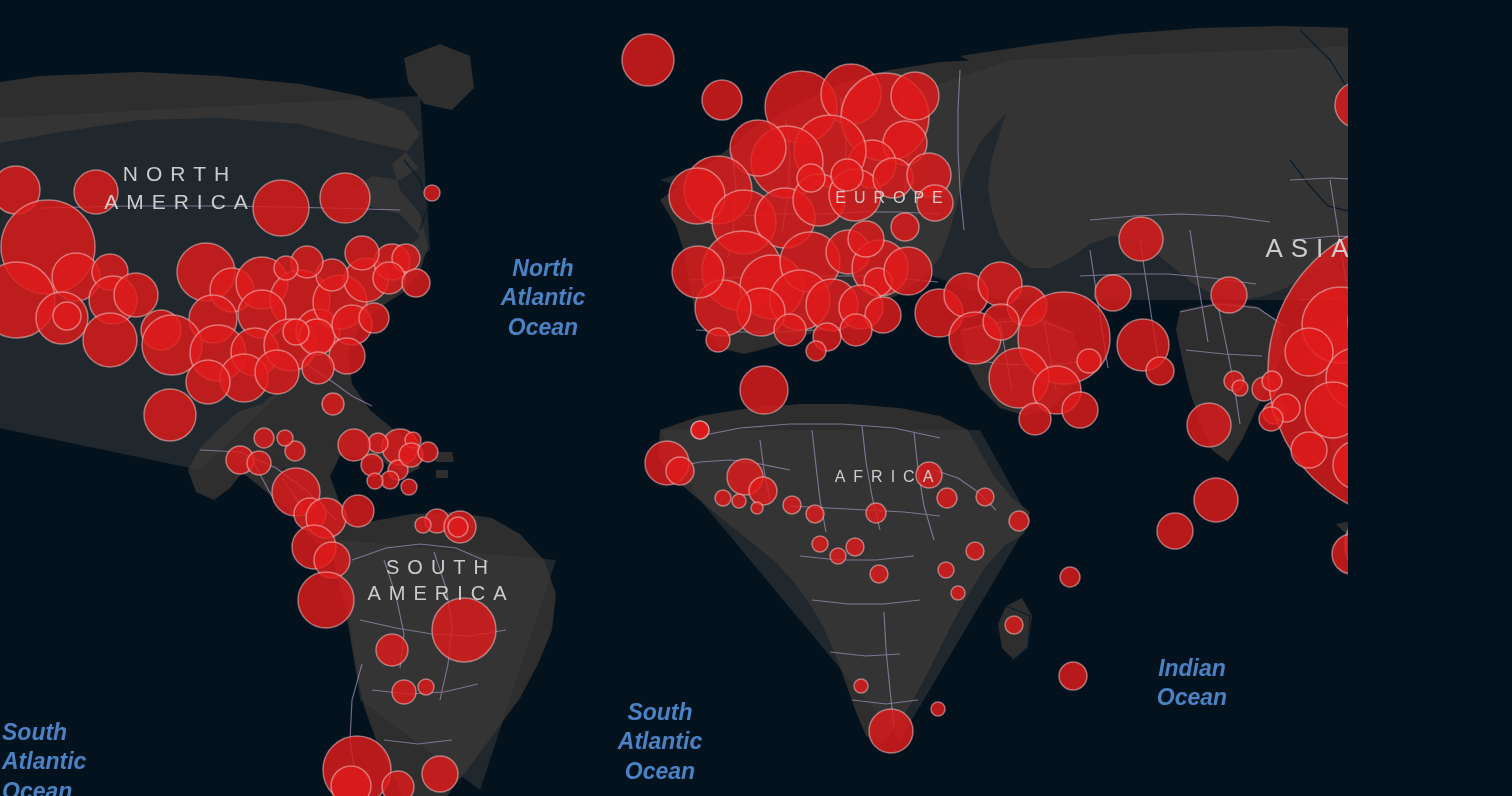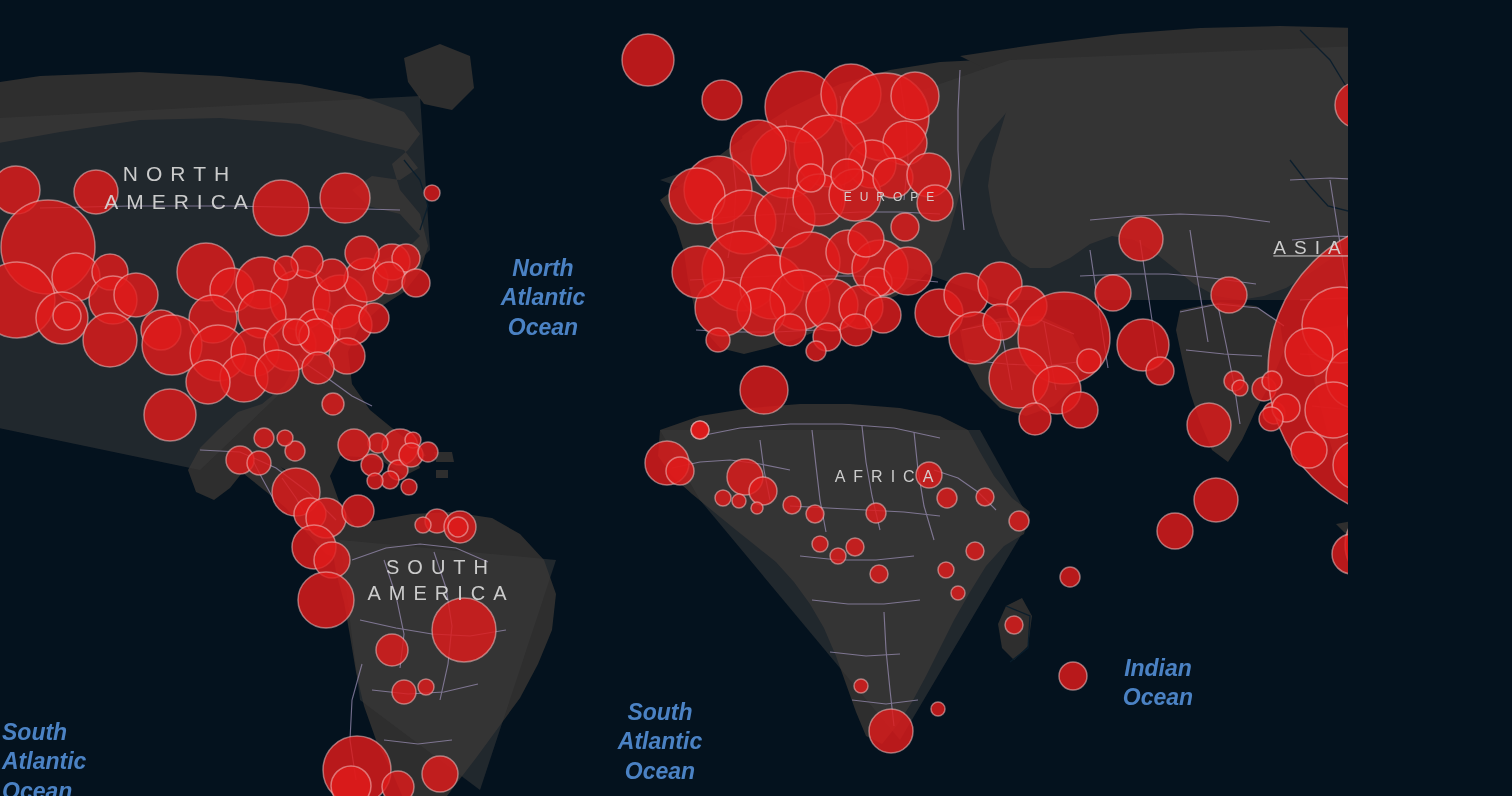--- a/index.html
+++ b/index.html
@@ -489,27 +489,27 @@
   <div class="label-layer">
     <div id="continent-labels">
         <div class="continent-label" style="left: 180px; top: 188px; font-size: 21px; letter-spacing: 8px; transform: translate(-50%, -50%);">
           <div>NORTH</div>
           <div>AMERICA</div>
         </div>
         <div class="continent-label" style="left: 441px; top: 580px; font-size: 20px; letter-spacing: 8px; transform: translate(-50%, -50%);">
           <div>SOUTH</div>
           <div>AMERICA</div>
         </div>
-        <div class="continent-label" style="left: 893px; top: 198px; font-size: 12px; letter-spacing: 8px; transform: translate(-50%, -50%);">
+        <div class="continent-label" style="left: 893px; top: 198px; font-size: 16px; letter-spacing: 8px; transform: translate(-50%, -50%);">
           <div>EUROPE</div>
         </div>
         <div class="continent-label" style="left: 888px; top: 477px; font-size: 16px; letter-spacing: 8px; transform: translate(-50%, -50%);">
           <div>AFRICA</div>
         </div>
-        <div class="continent-label" style="left: 1311px; top: 248px; font-size: 19px; letter-spacing: 8px; transform: translate(-50%, -50%); text-decoration: underline;">
+        <div class="continent-label" style="left: 1311px; top: 248px; font-size: 26px; letter-spacing: 8px; transform: translate(-50%, -50%);">
           <div>ASIA</div>
         </div>
         <div class="continent-label" style="left: 1492px; top: 686px; font-size: 20px; letter-spacing: 8px; transform: translate(-50%, -50%);">
           <div>AUSTRALIA</div>
         </div>
       </div>
   </div>
 
   <div class="label-layer">
     <div id="ocean-labels">
@@ -521,20 +521,20 @@
         <div class="ocean-label" style="font-size: 23px; left: 660px; top: 742px; transform: translate(-50%, -50%);">
           <div>South</div>
           <div>Atlantic</div>
           <div>Ocean</div>
         </div>
         <div class="ocean-label left-clip" style="font-size: 23px; left: 2px; top: 718px;">
           <div>South</div>
           <div>Atlantic</div>
           <div>Ocean</div>
         </div>
-        <div class="ocean-label" style="font-size: 23px; left: 1158px; top: 683px; transform: translate(-50%, -50%);">
+        <div class="ocean-label" style="font-size: 23px; left: 1192px; top: 683px; transform: translate(-50%, -50%);">
           <div>Indian</div>
           <div>Ocean</div>
         </div>
       </div>
   </div>
 
 </div>
 
 </body></html>

